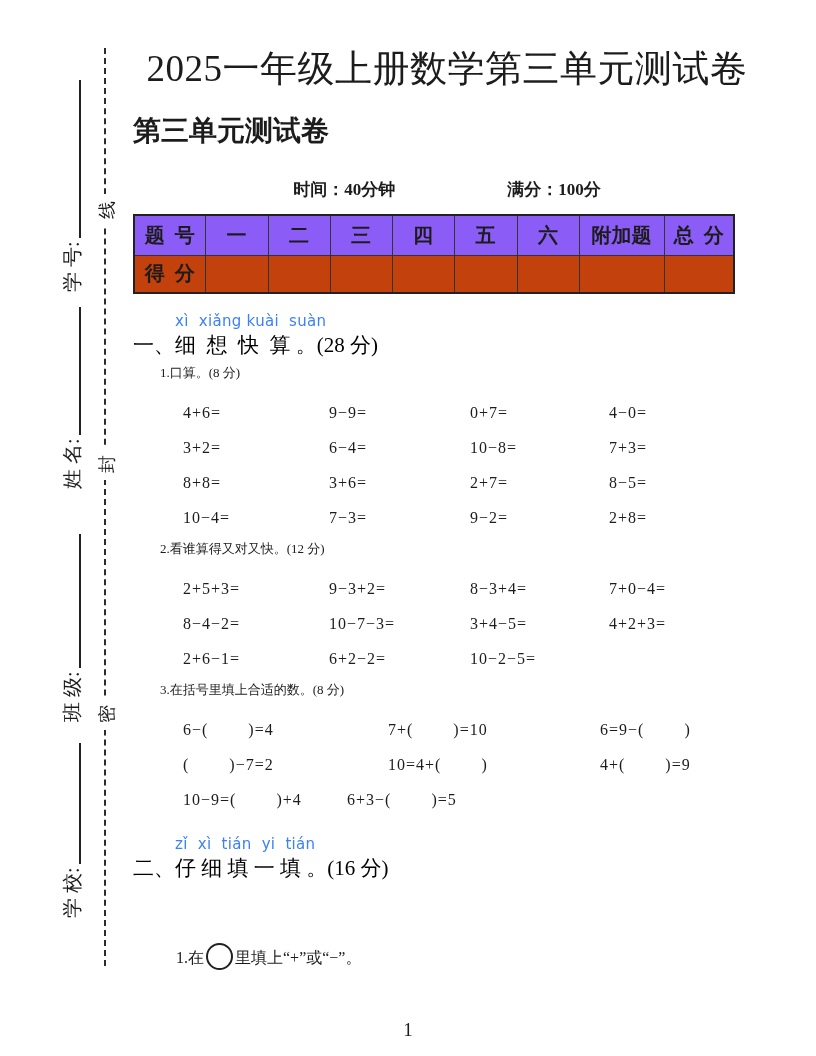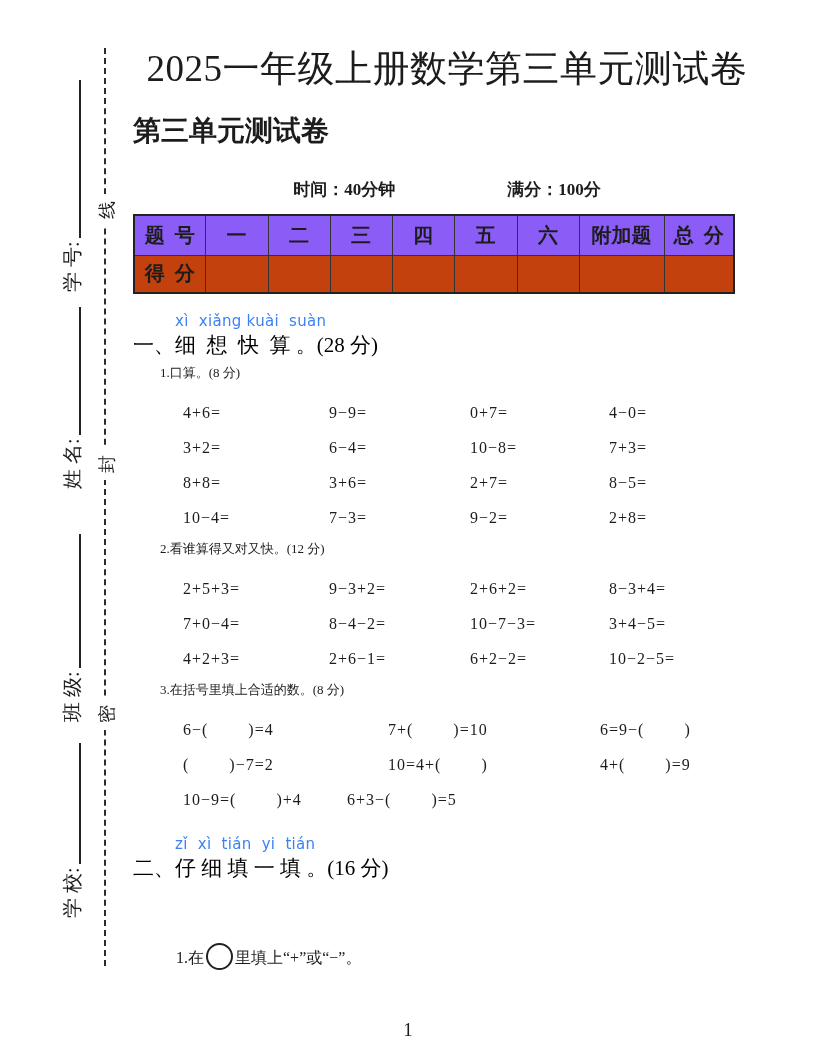--- a/index.html
+++ b/index.html
@@ -210,21 +210,20 @@
       <span class="eq">10−4=</span>
       <span class="eq">7−3=</span>
       <span class="eq">9−2=</span>
       <span class="eq">2+8=</span>
     </div>
 
   <div class="q-title">2.看谁算得又对又快。(12 分)</div>
   <div class="eq-grid g4">
       <span class="eq">2+5+3=</span>
       <span class="eq">9−3+2=</span>
-      <span class="eq">2+6+2=</span>
       <span class="eq">8−3+4=</span>
       <span class="eq">7+0−4=</span>
       <span class="eq">8−4−2=</span>
       <span class="eq">10−7−3=</span>
       <span class="eq">3+4−5=</span>
       <span class="eq">4+2+3=</span>
       <span class="eq">2+6−1=</span>
       <span class="eq">6+2−2=</span>
       <span class="eq">10−2−5=</span>
     </div>

